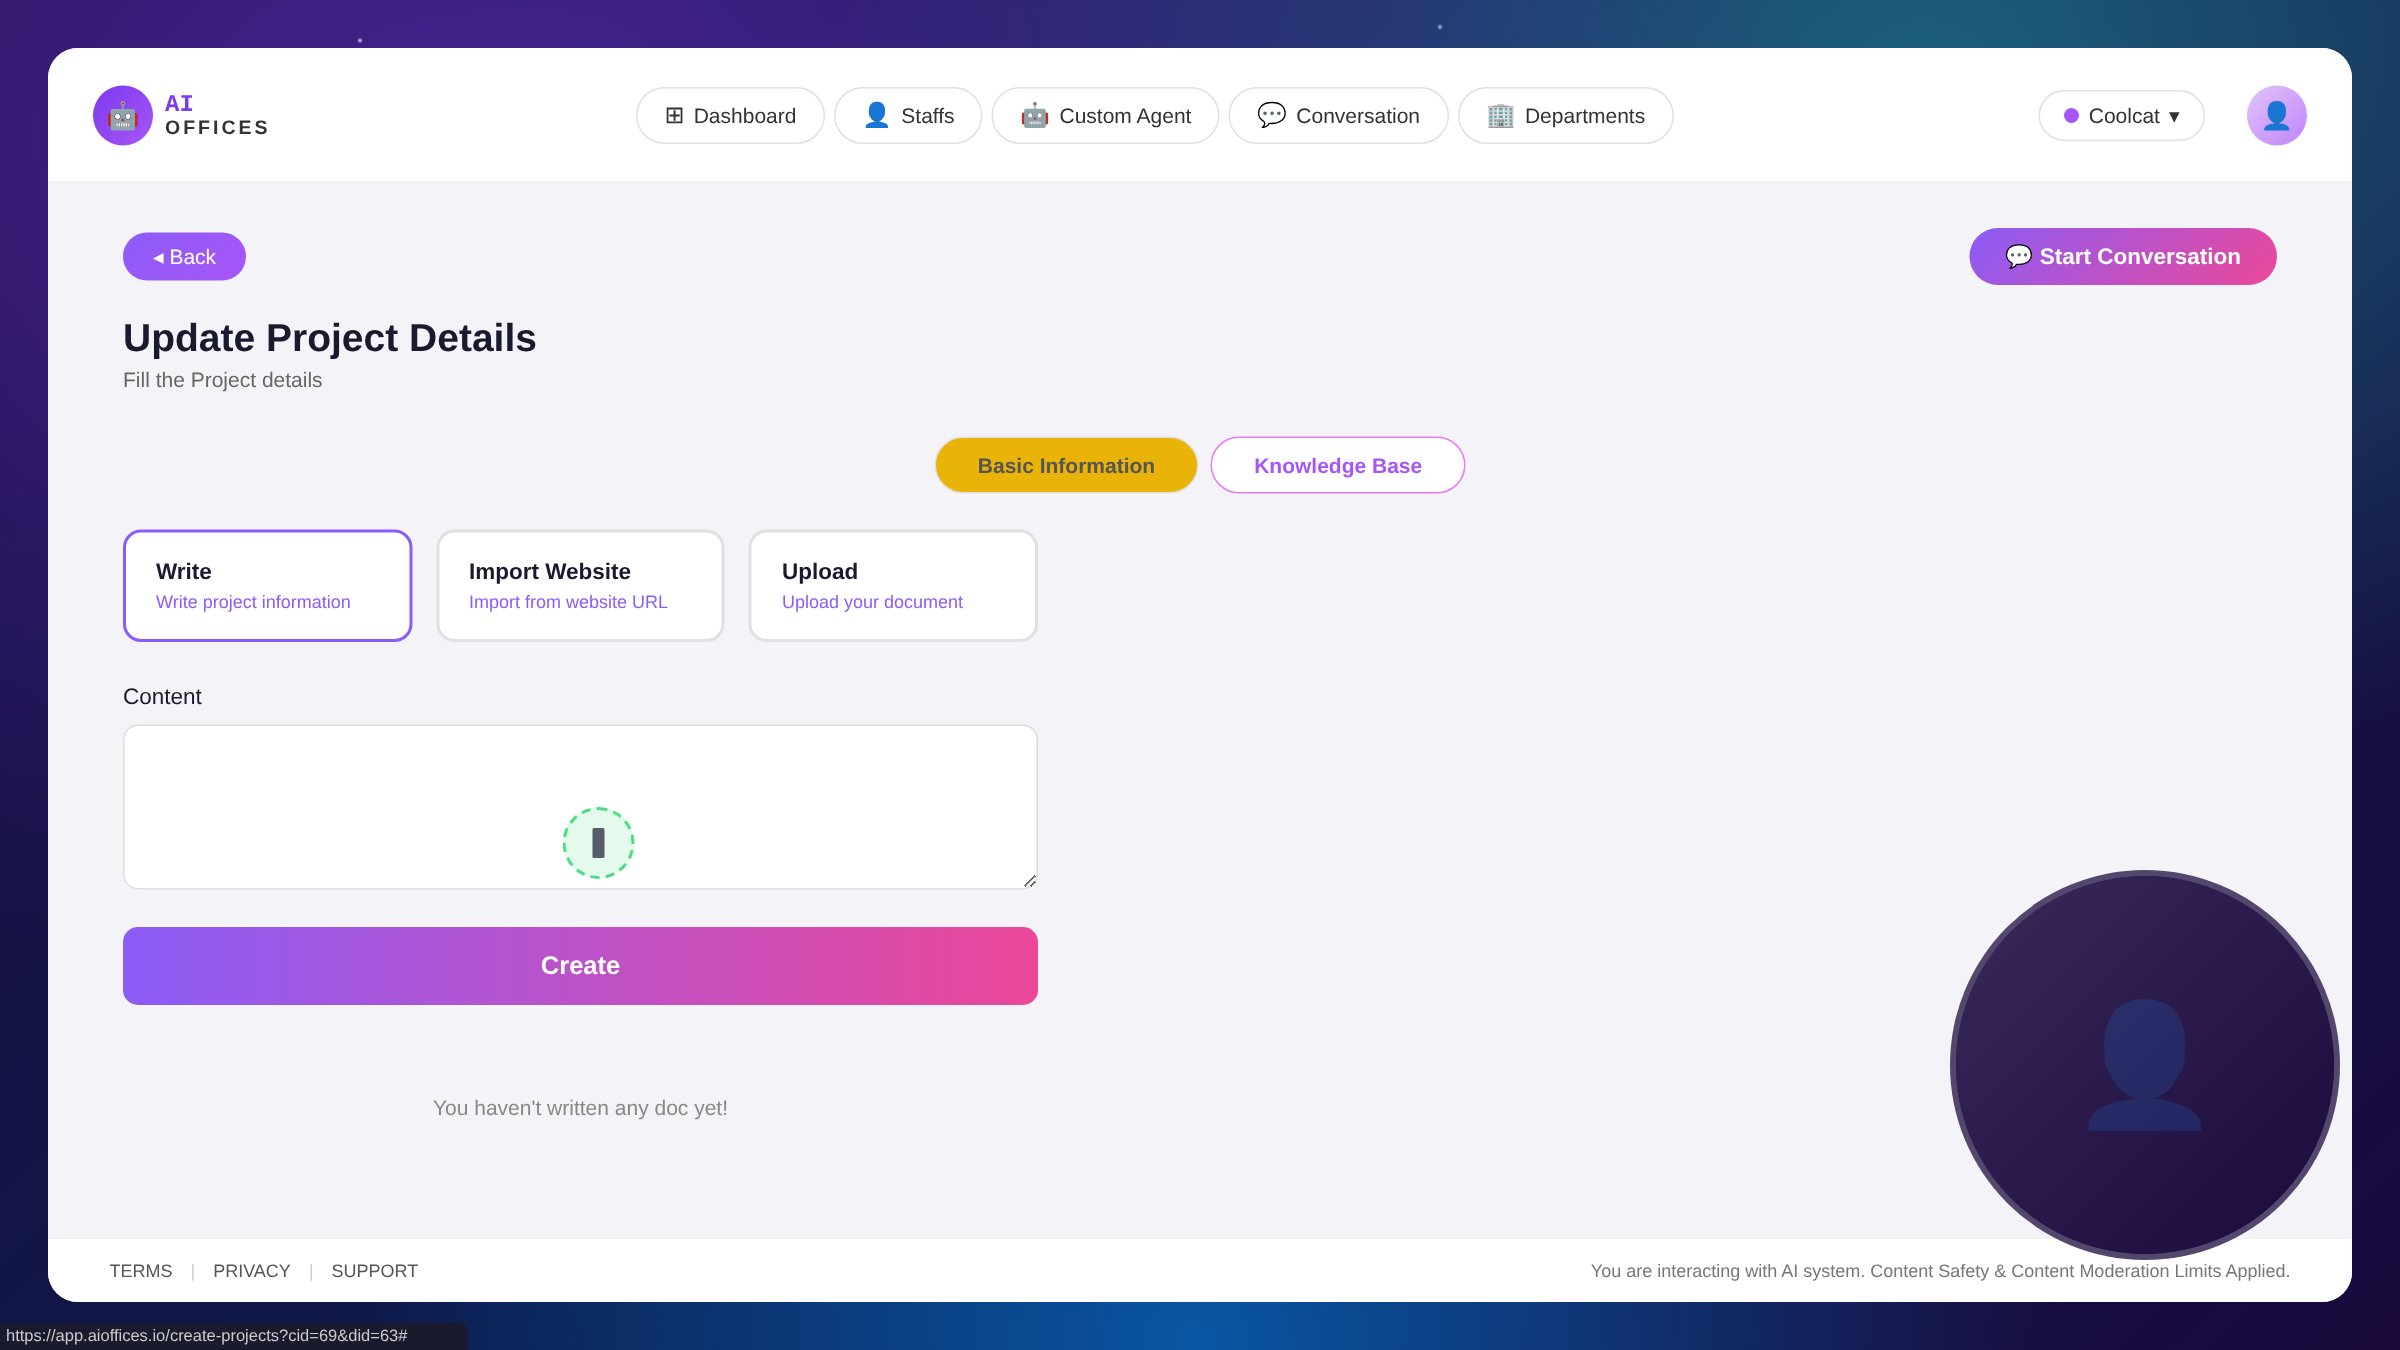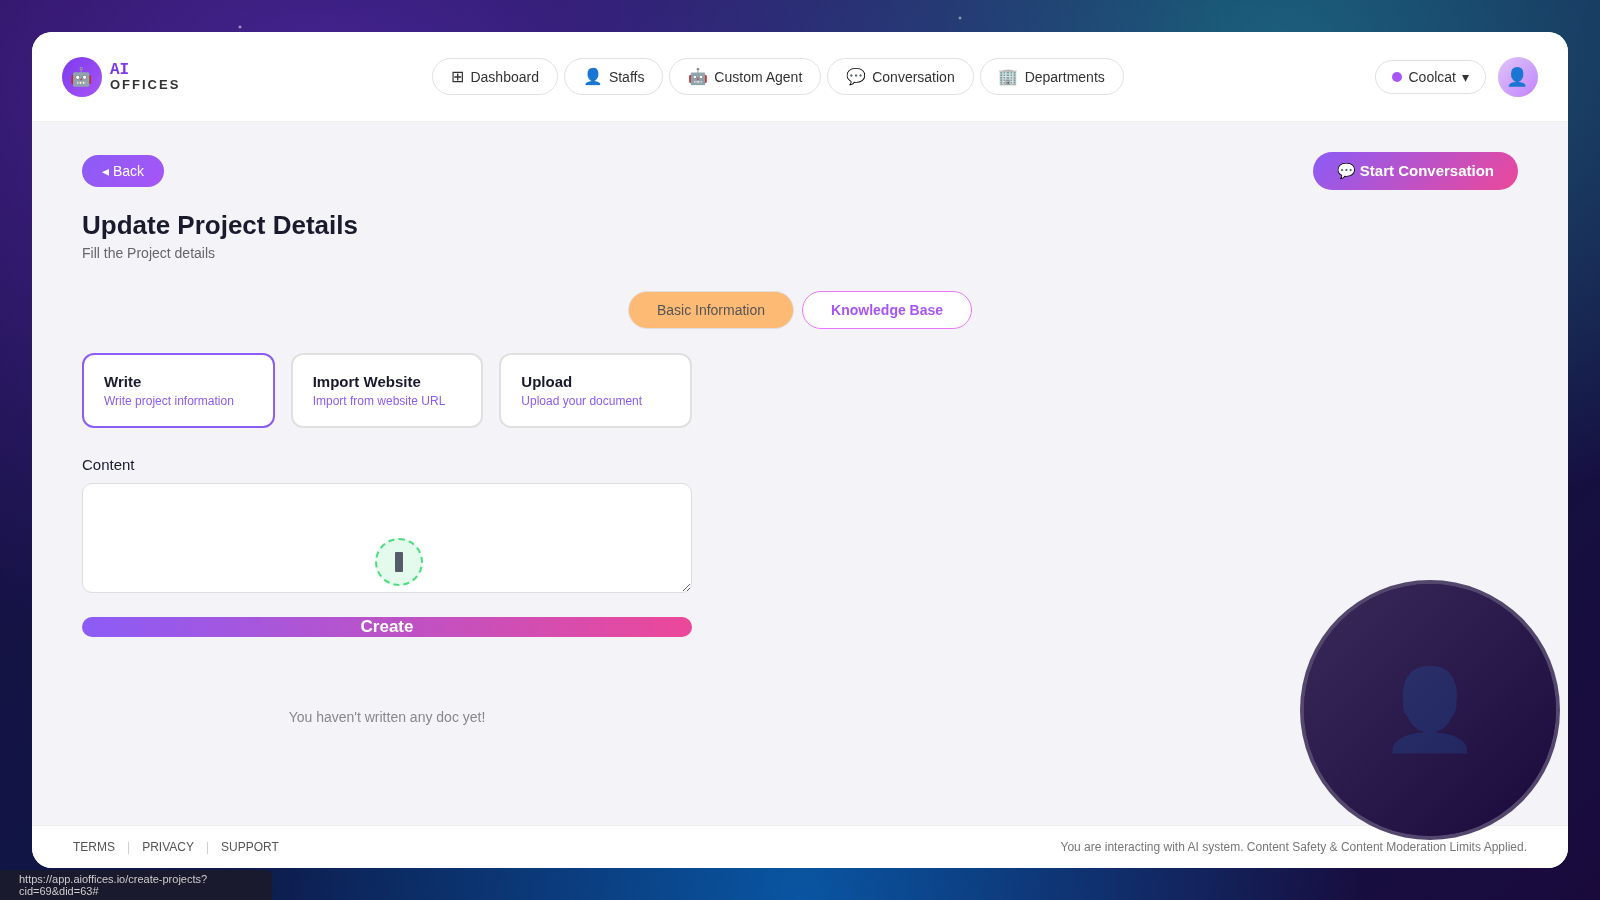--- a/index.html
+++ b/index.html
@@ -125,21 +125,21 @@
       text-decoration: none;
     }
 
     .nav-item .nav-icon {
       font-size: 16px;
     }
 
     .nav-right {
       display: flex;
       align-items: center;
-      gap: 12px;
+      gap: 28px;
     }
 
     .coolcat-btn {
       display: flex;
       align-items: center;
       gap: 6px;
       padding: 8px 16px;
       border-radius: 22px;
       border: 1.5px solid #e0e0e0;
       background: white;
@@ -226,23 +226,23 @@
       display: flex;
       justify-content: center;
       gap: 8px;
       margin-bottom: 24px;
     }
 
     .tab-btn {
       padding: 10px 28px;
       border-radius: 22px;
       border: 1.5px solid #e0e0e0;
-      background: #fdba74;
-      font-size: 14px;
-      font-weight: 400;
+      background: #eab308;
+      font-size: 14px;
+      font-weight: 700;
       color: #555;
       cursor: pointer;
     }
 
     .tab-btn.active {
       background: white;
       border-color: #e879f9;
       color: #a855f7;
       font-weight: 600;
     }
@@ -331,28 +331,29 @@
       width: 8px;
       height: 20px;
       border-radius: 1px;
       background: #1a1a2e;
       opacity: 0.7;
     }
 
     
     .create-btn {
       width: 610px;
+      padding: 16px;
       background: linear-gradient(90deg, #8b5cf6, #ec4899);
       color: white;
       border: none;
       border-radius: 10px;
       font-size: 17px;
       font-weight: 600;
       cursor: pointer;
-      margin-bottom: 52px;
+      margin-bottom: 40px;
     }
 
     
     .stored-title {
       font-size: 16px;
       font-weight: 700;
       color: #1a1a2e;
       margin-bottom: 16px;
     }
 
@@ -402,25 +403,25 @@
     .footer-center a {
       color: #8b5cf6;
       text-decoration: none;
     }
 
     
     .status-bar {
       position: absolute;
       bottom: 0;
       left: 0;
-      width: 272px;
+      width: 312px;
       background: #1a1a2e;
       color: #ccc;
       font-size: 11px;
-      padding: 3px 19px;
+      padding: 3px 4px;
       z-index: 10;
       border-radius: 0 6px 0 0;
     }
 
     
     .video-overlay {
       position: absolute;
       bottom: 60px;
       right: 40px;
       width: 260px;

